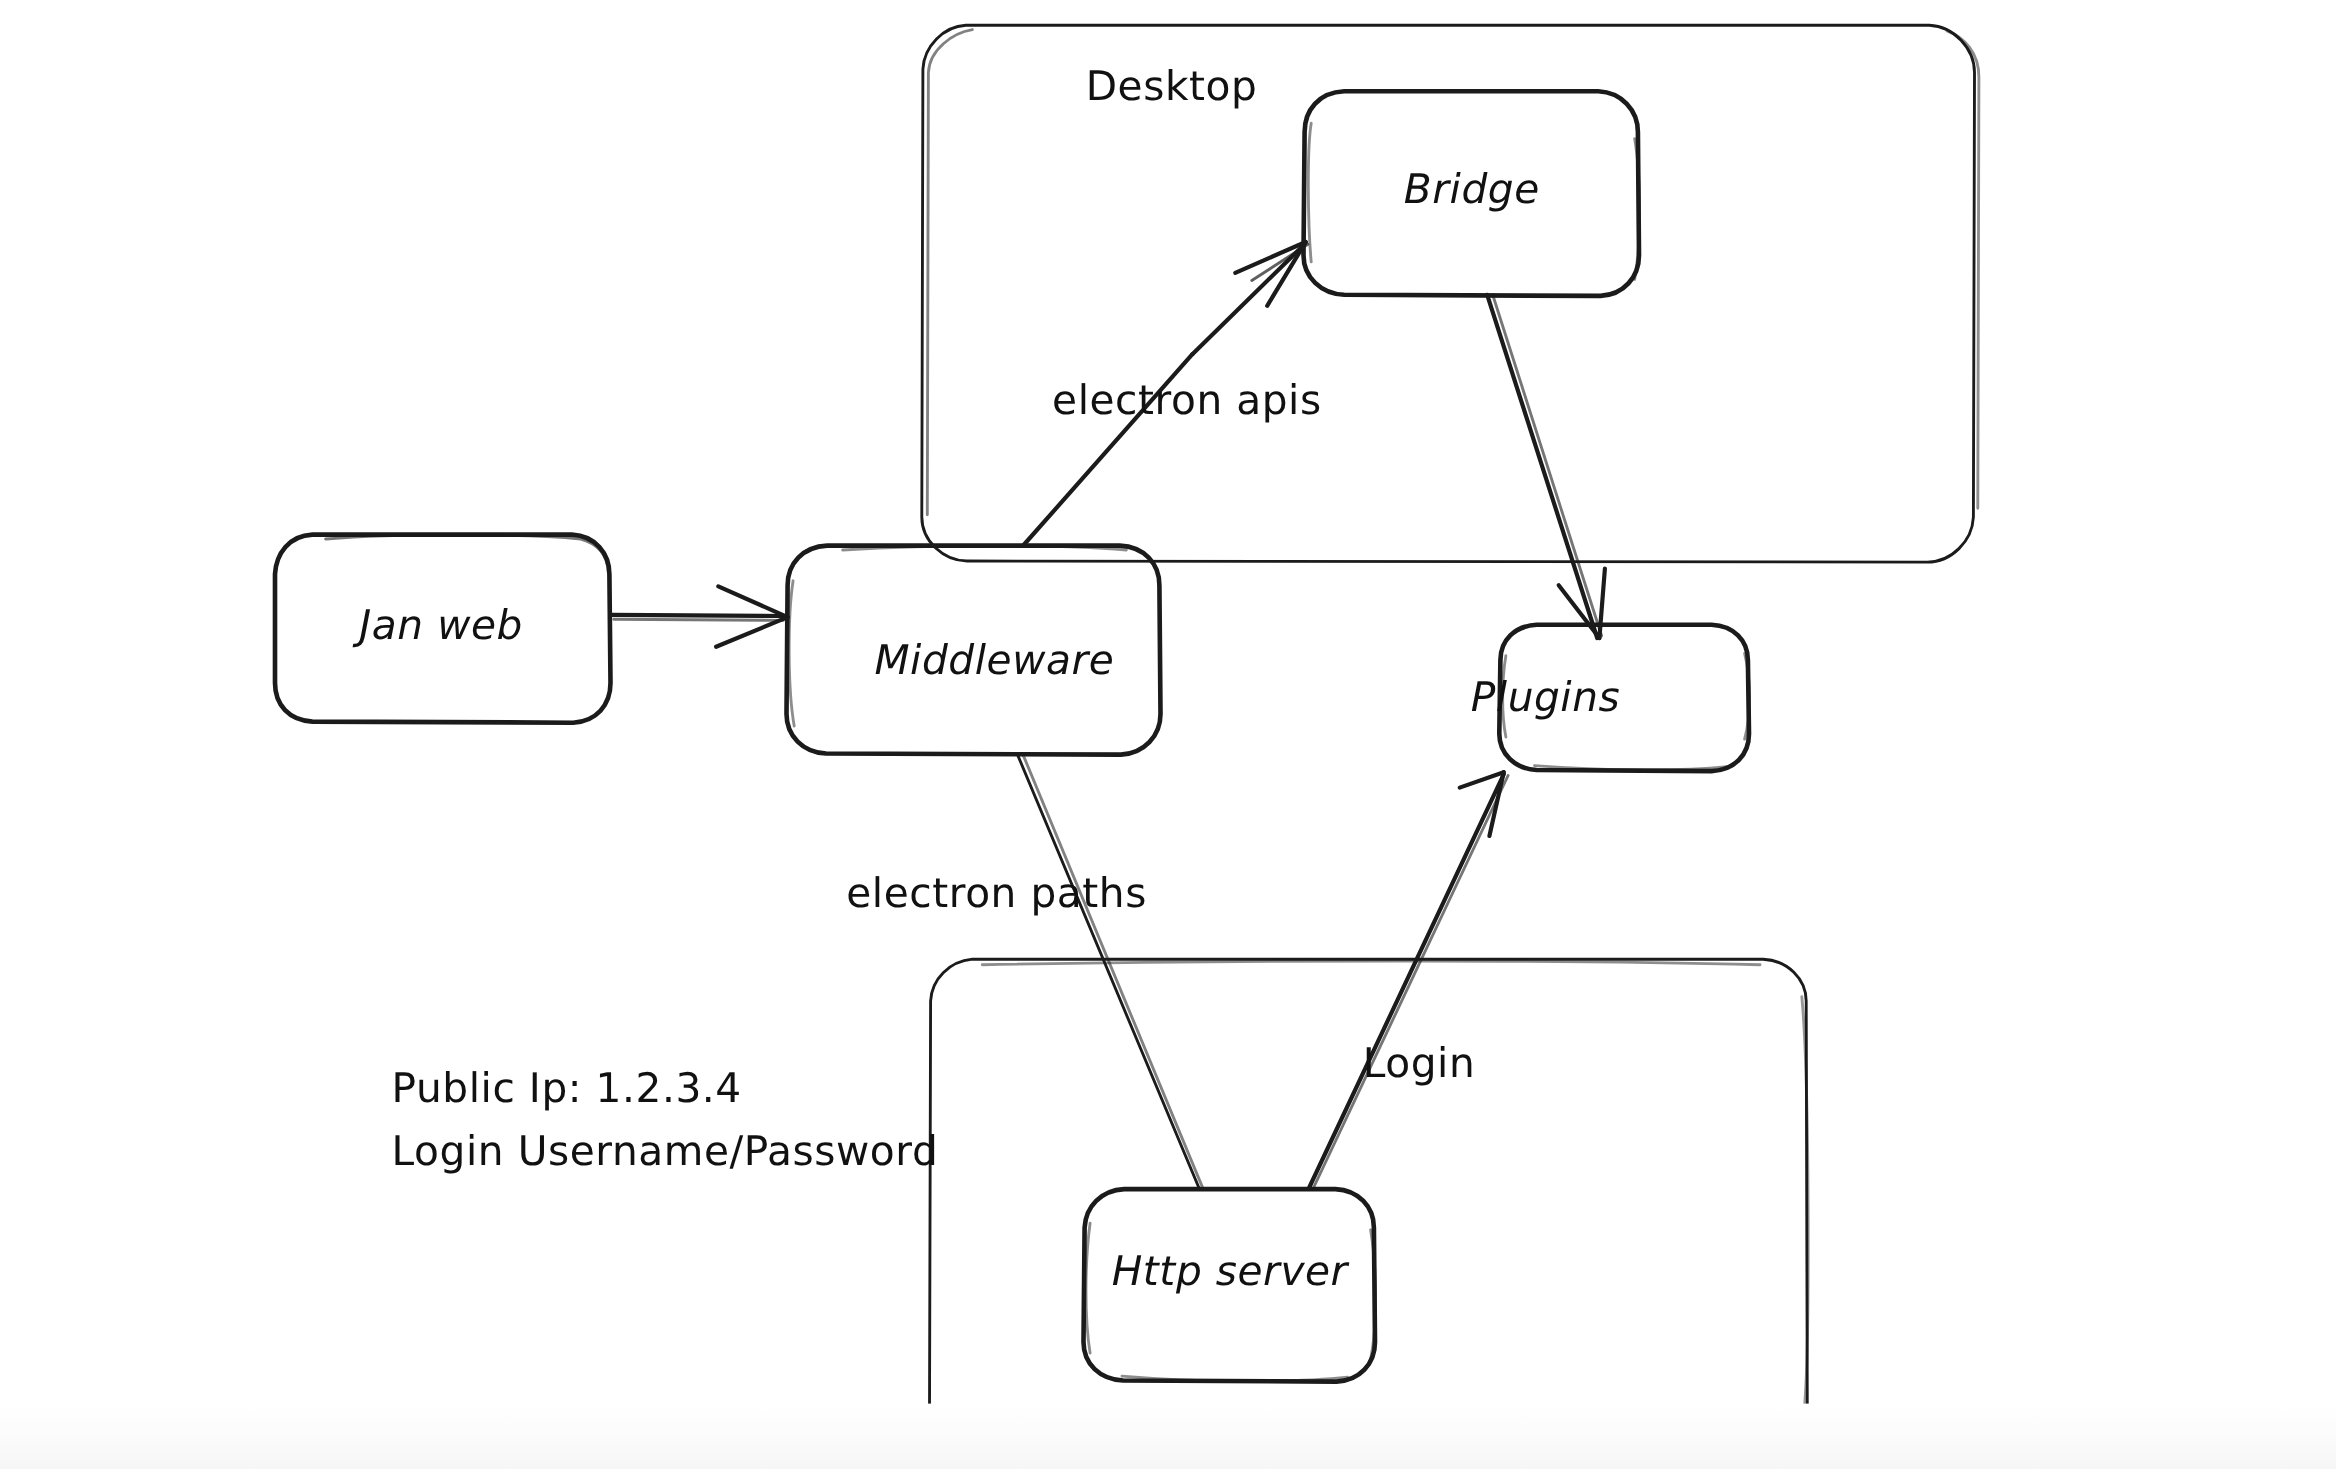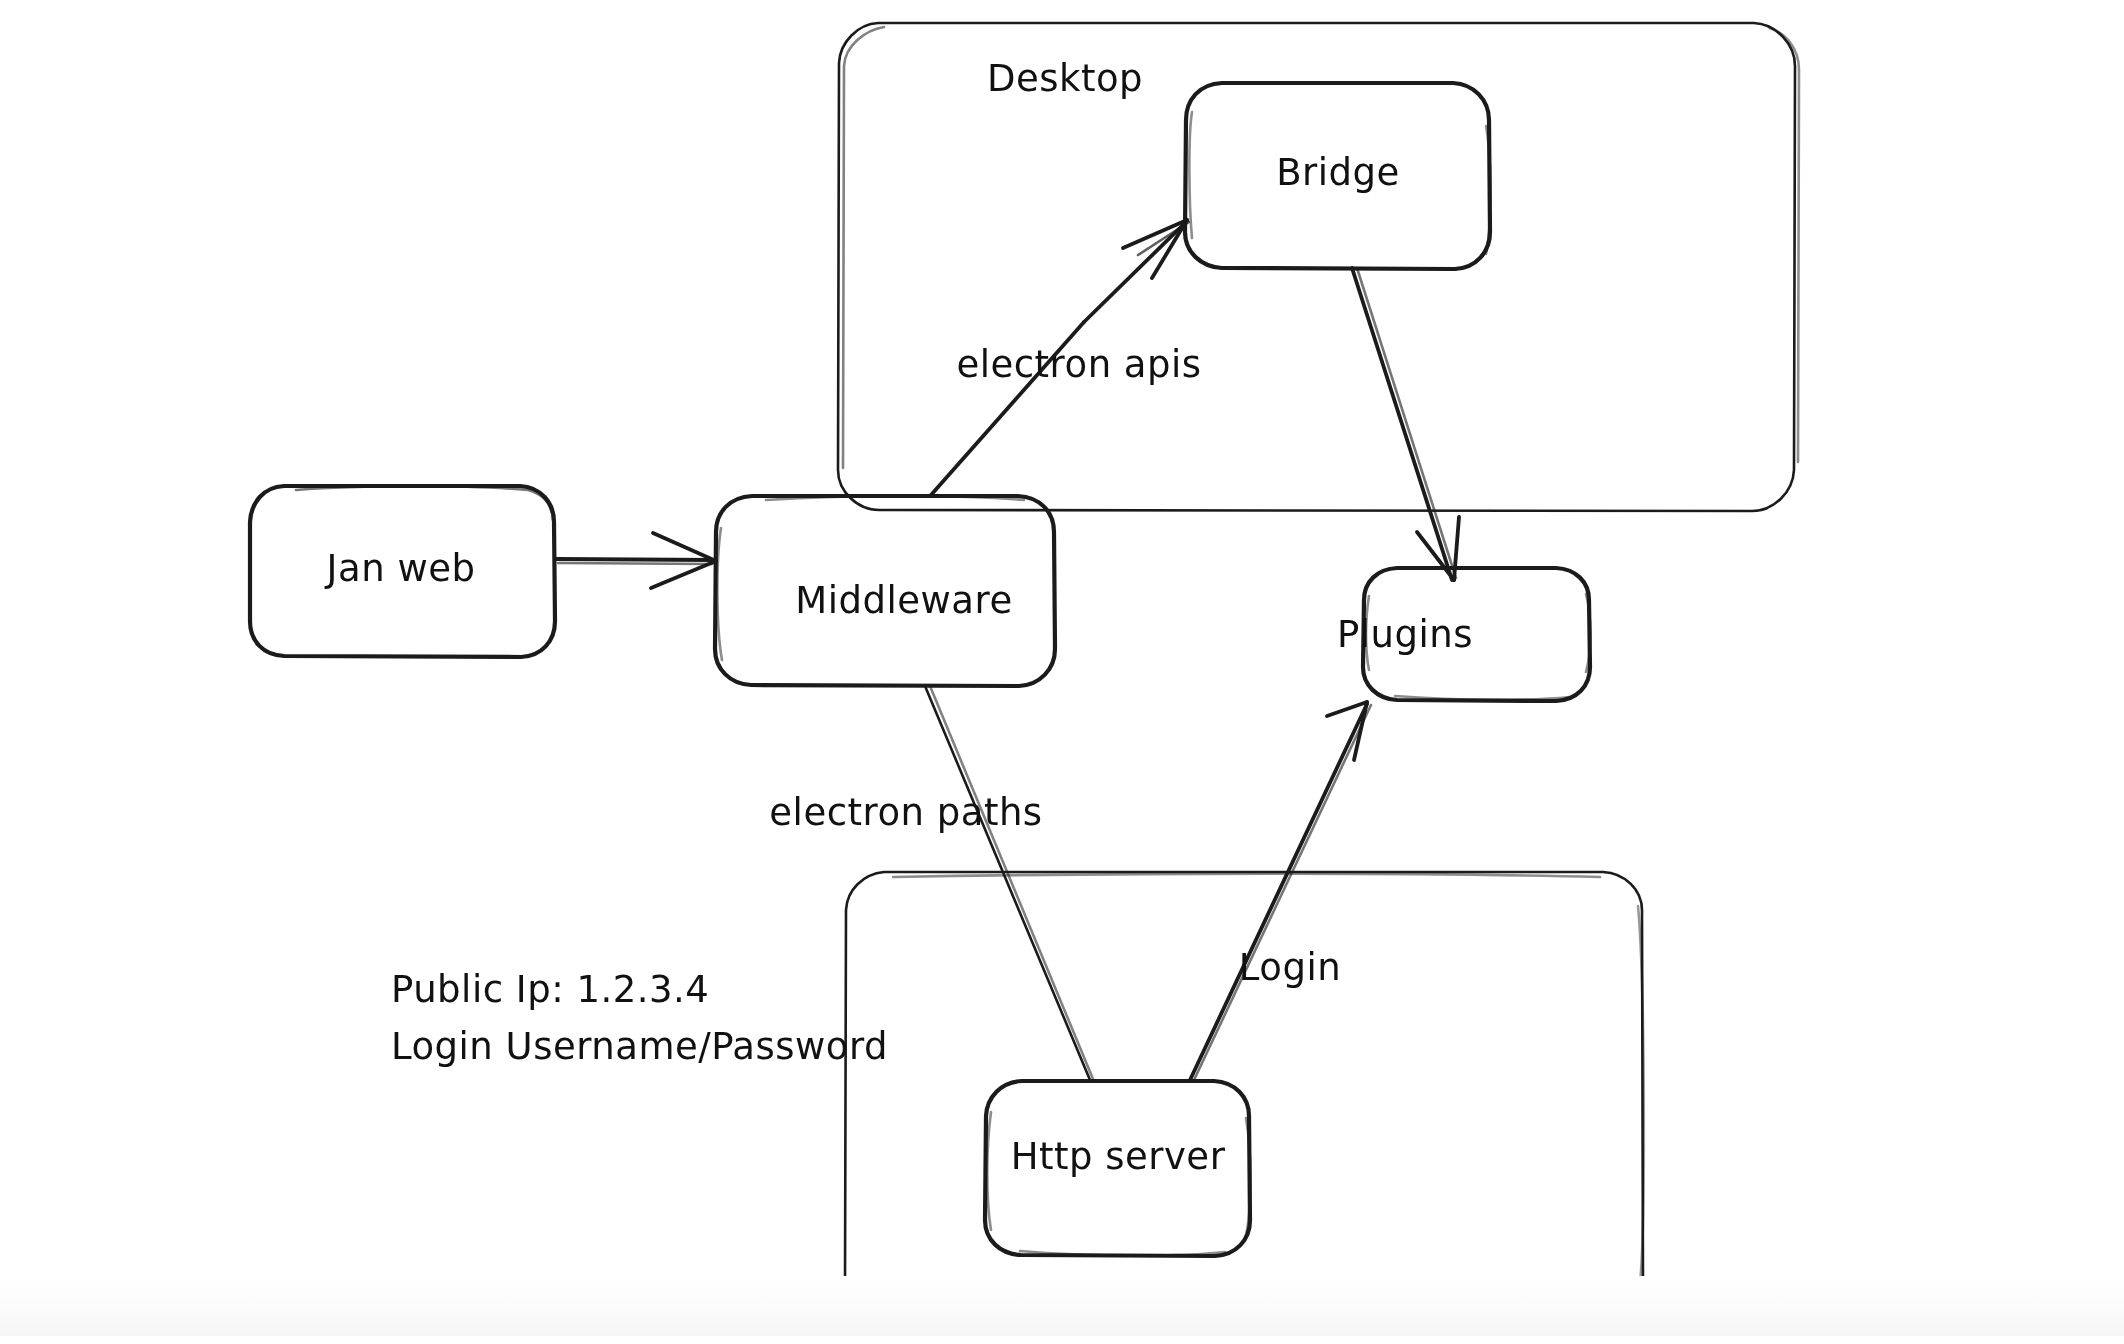--- a/index.html
+++ b/index.html
@@ -47,31 +47,31 @@
     position: absolute;
     color: #111111;
     font-family: "DejaVu Sans", sans-serif;
     font-weight: 400;
     white-space: nowrap;
     letter-spacing: 0.5px;
     user-select: none;
   }
   .node-label {
     font-size: 37px;
+    font-style: italic;
   }
   .group-label {
     font-size: 37px;
   }
   .edge-label {
     font-size: 37px;
   }
   .note-line {
     font-size: 37px;
     line-height: 1.3;
-    margin-left: 35px;
   }
   .centered {
     transform: translate(-50%, -50%);
   }
 </style>
 </head>
 <body>
 
 <div id="canvas">
 

